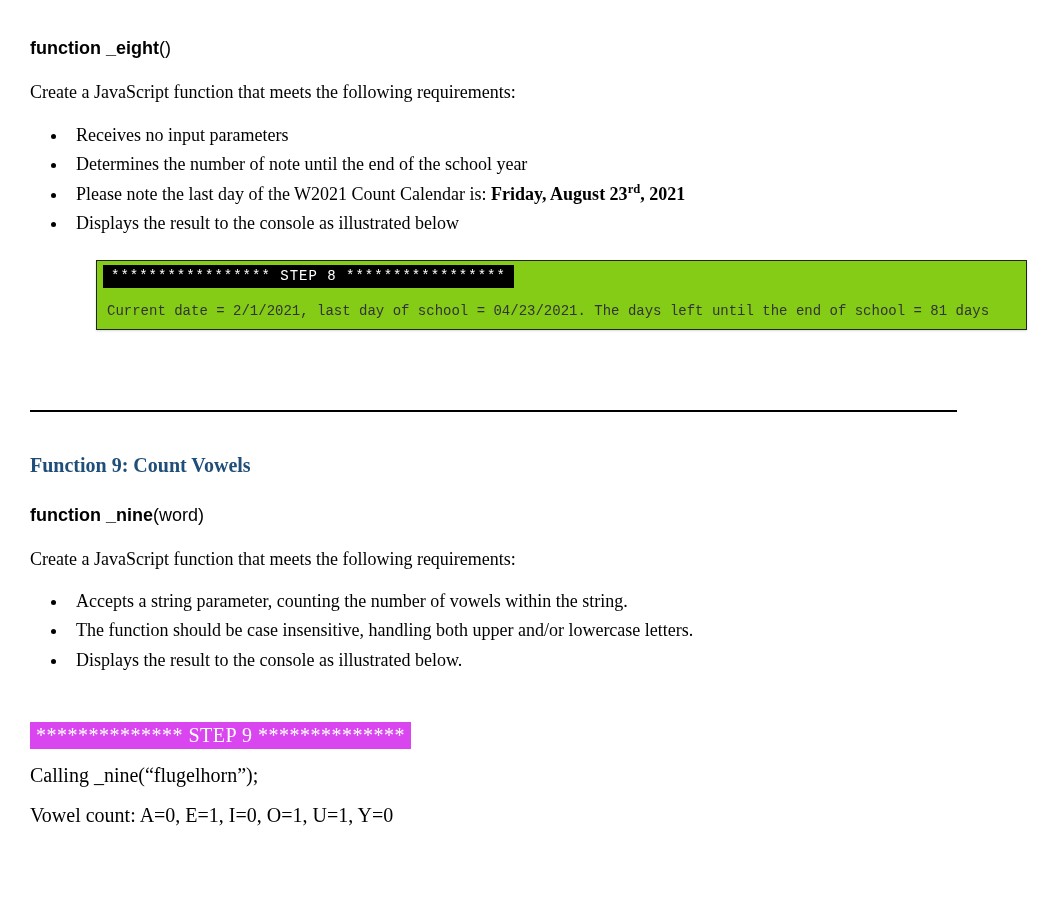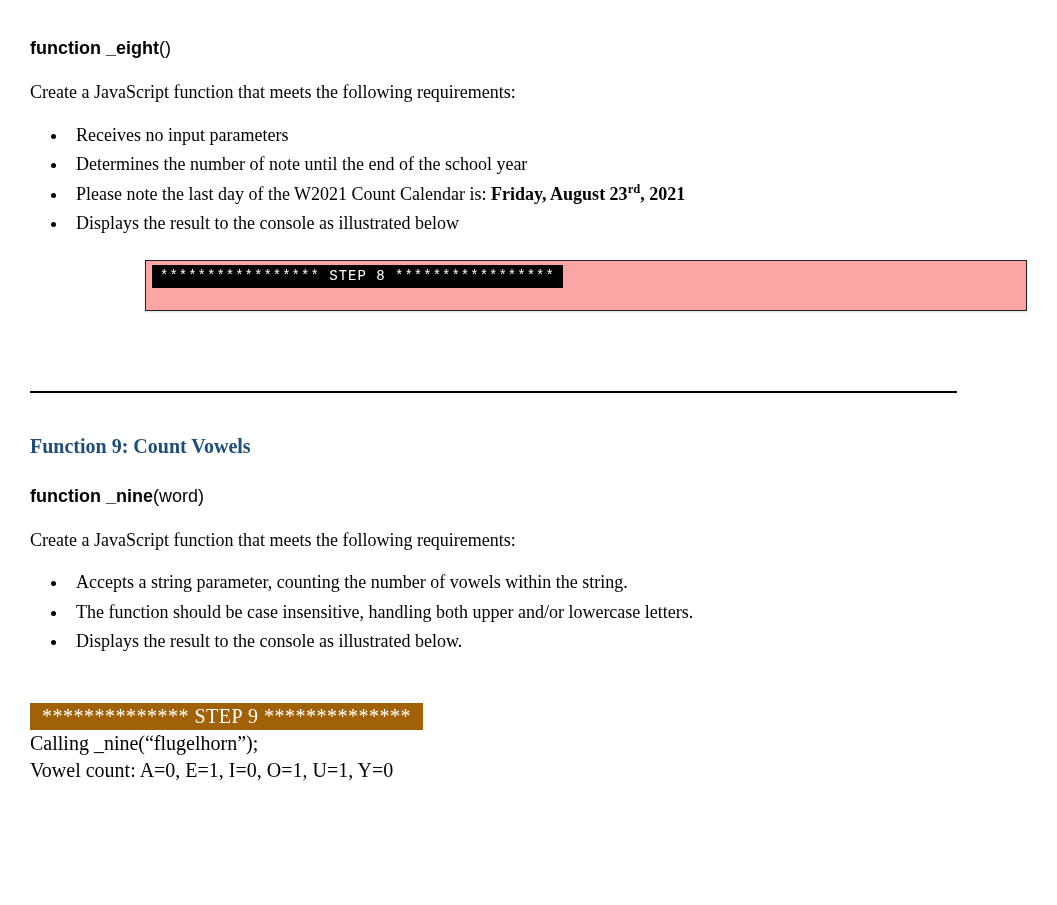--- a/index.html
+++ b/index.html
@@ -24,27 +24,27 @@
     margin: 16px 0 24px 38px;
     padding: 0;
   }
   ul.req li {
     margin: 5px 0;
     padding-left: 8px;
   }
   .bold { font-weight: bold; }
   sup { font-size: 0.7em; }
   .console-card {
-    margin-left: 115px;
+    margin-left: 66px;
     border: 1px solid #222;
-    background: #fca5a5;
+    background: #84cc16;
     font-family: Consolas, "Courier New", monospace;
     font-size: 14px;
     color: #222;
-    padding: 4px 6px 22px 6px;
+    padding: 4px 6px 8px 6px;
     box-shadow: 0 1px 2px rgba(0,0,0,0.15);
   }
   .console-card .hdr {
     display: inline-block;
     background: #000;
     color: #fff;
     padding: 2px 8px;
     letter-spacing: 1px;
     font-family: Consolas, "Courier New", monospace;
   }
@@ -69,28 +69,28 @@
     font-weight: bold;
     margin: 0 0 24px 0;
   }
   .step9-block {
     margin-top: 50px;
     font-family: "Times New Roman", Times, serif;
     font-size: 20px;
   }
   .step9-block .hdr9 {
     display: inline-block;
-    background: #a16207;
+    background: #d946ef;
     color: #fff;
-    padding: 0 12px;
+    padding: 0 6px;
     font-family: "Times New Roman", Times, serif;
     letter-spacing: 0.5px;
     text-align: center;
   }
-  .step9-block .l { margin-top: 0; }
+  .step9-block .l { margin-top: 13px; }
 </style>
 </head>
 <body>
 
 <div class="fn-sig">
   <span class="kw">function</span>
   <span> </span><span class="name">_eight</span><span>()</span>
 </div>
 
 <p class="intro">Create a JavaScript function that meets the following requirements:</p>
@@ -99,20 +99,21 @@
   <li>Receives no input parameters</li>
   <li>Determines the number of note until the end of the school year</li>
   <li>
     <span>Please note the last day of the W2021 Count Calendar is: </span><span class="bold"><span>Friday, August 23</span><sup>rd</sup><span>, 2021</span></span>
   </li>
   <li>Displays the result to the console as illustrated below</li>
 </ul>
 
 <div class="console-card">
   <span class="hdr">***************** STEP 8 *****************</span>
+  <div class="line">Current date = 2/1/2021, last day of school = 04/23/2021. The days left until the end of school = 81 days</div>
 </div>
 
 <hr class="sep">
 
 <h2 class="section-title">Function 9: Count Vowels</h2>
 
 <div class="fn-sig">
   <span class="kw">function</span>
   <span> </span><span class="name">_nine</span><span>(word)</span>
 </div>

